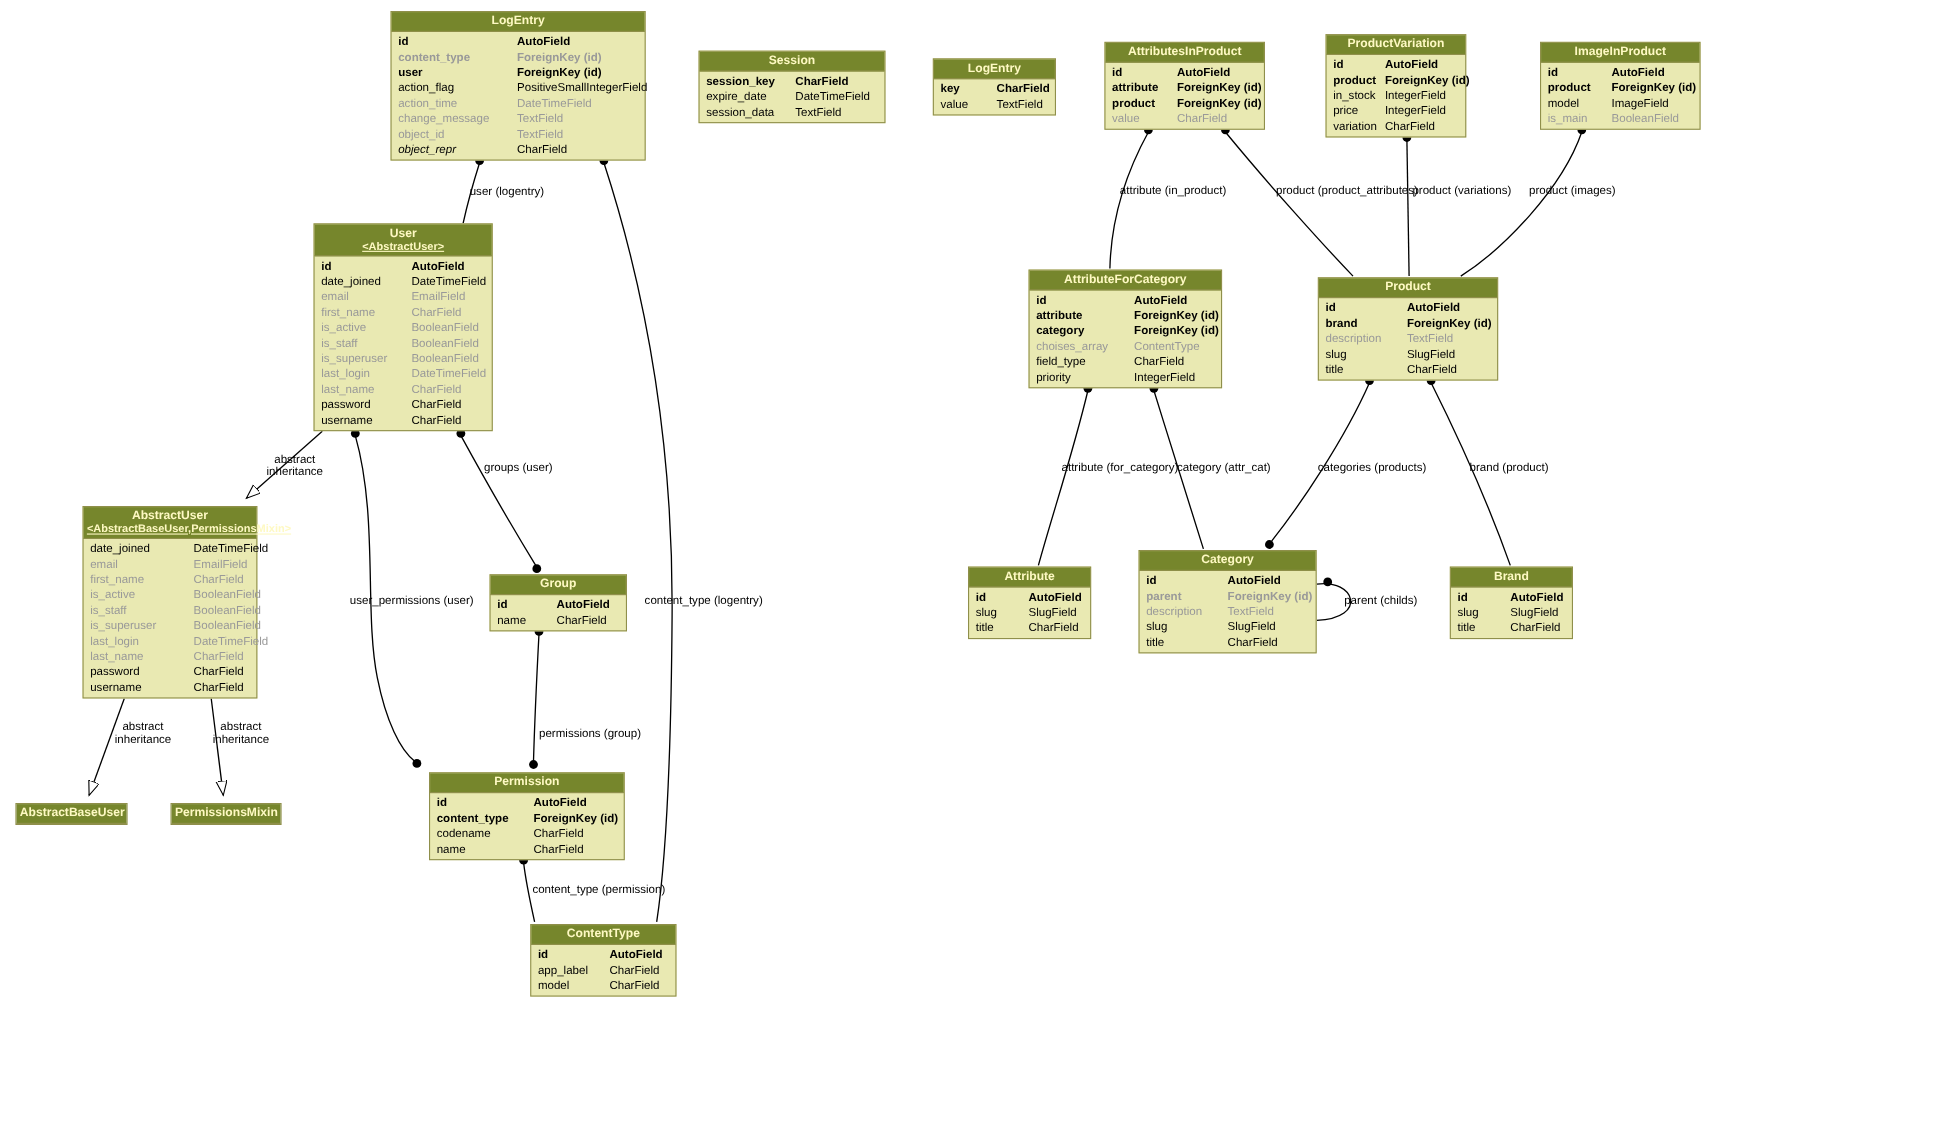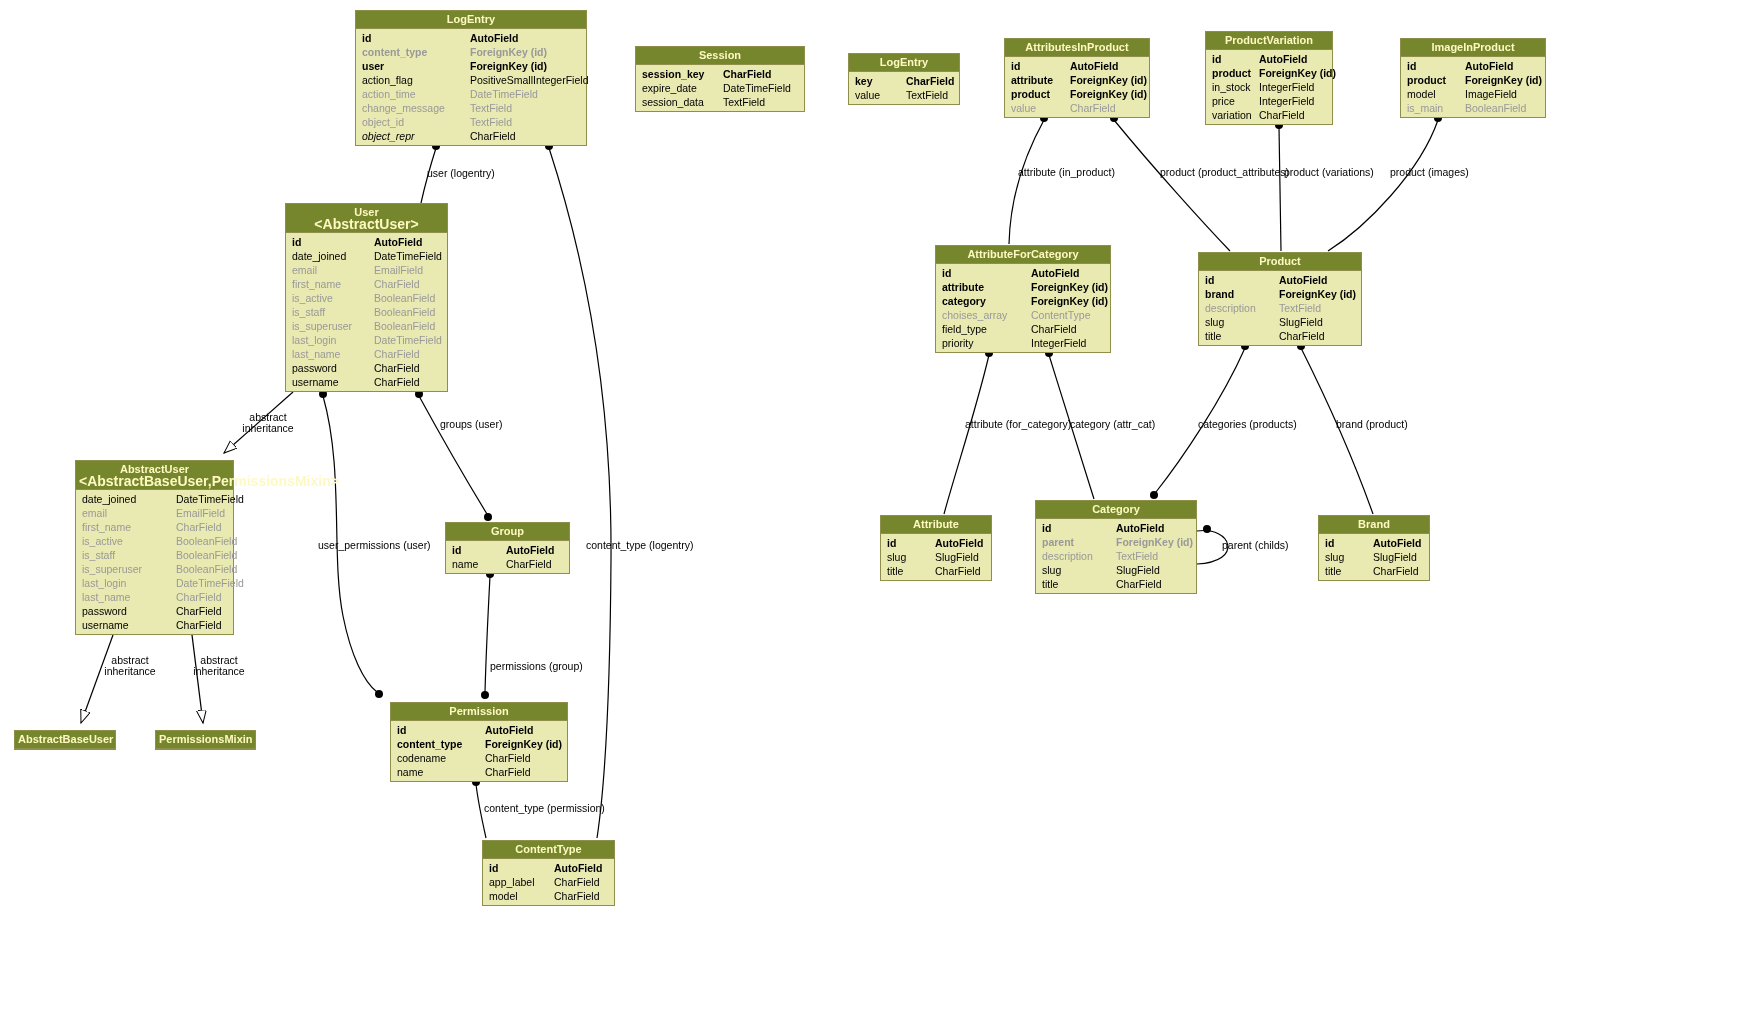--- a/index.html
+++ b/index.html
@@ -6,21 +6,21 @@
   html, body { margin: 0; padding: 0; background: #ffffff; }
   body { font-family: "Liberation Sans", "DejaVu Sans", sans-serif; }
   #canvas { position: relative; width: 1763px; height: 1024px; background: #ffffff; overflow: hidden; }
   #edges { position: absolute; left: 0; top: 0; }
   .edge-line { fill: none; stroke: #000000; stroke-width: 1.2; }
   .edge-dot { fill: #000000; stroke: none; }
   .edge-label { font-size: 10.5px; fill: #000000; }
   .model { position: absolute; background: var(--body-bg, #e9e9b2); border: 1px solid var(--border, #8f8f4b); }
   .model-header { background: var(--header-bg, #76862c); color: #fef9c3; text-align: center; padding: 2px 3px; border-bottom: 1px solid var(--border, #8f8f4b); }
   .model-title { font-size: 11px; font-weight: bold; line-height: 13px; white-space: nowrap; }
-  .model-sub { font-size: 14px; font-weight: bold; line-height: 11px; white-space: nowrap; }
+  .model-sub { font-size: 10px; font-weight: bold; line-height: 11px; white-space: nowrap; text-decoration: underline; }
   .rows { padding: 2px 0 2px 0; }
   .row { display: flex; align-items: center; height: 14px; padding: 0 6px; white-space: nowrap; font-size: 10.5px; line-height: 14px; }
   .fname { flex: 0 0 auto; overflow: visible; }
   .ftype { flex: 1 1 auto; overflow: visible; }
   .b { font-weight: bold; }
   .m { color: var(--muted, #999999); }
 </style>
 </head>
 <body>
 

